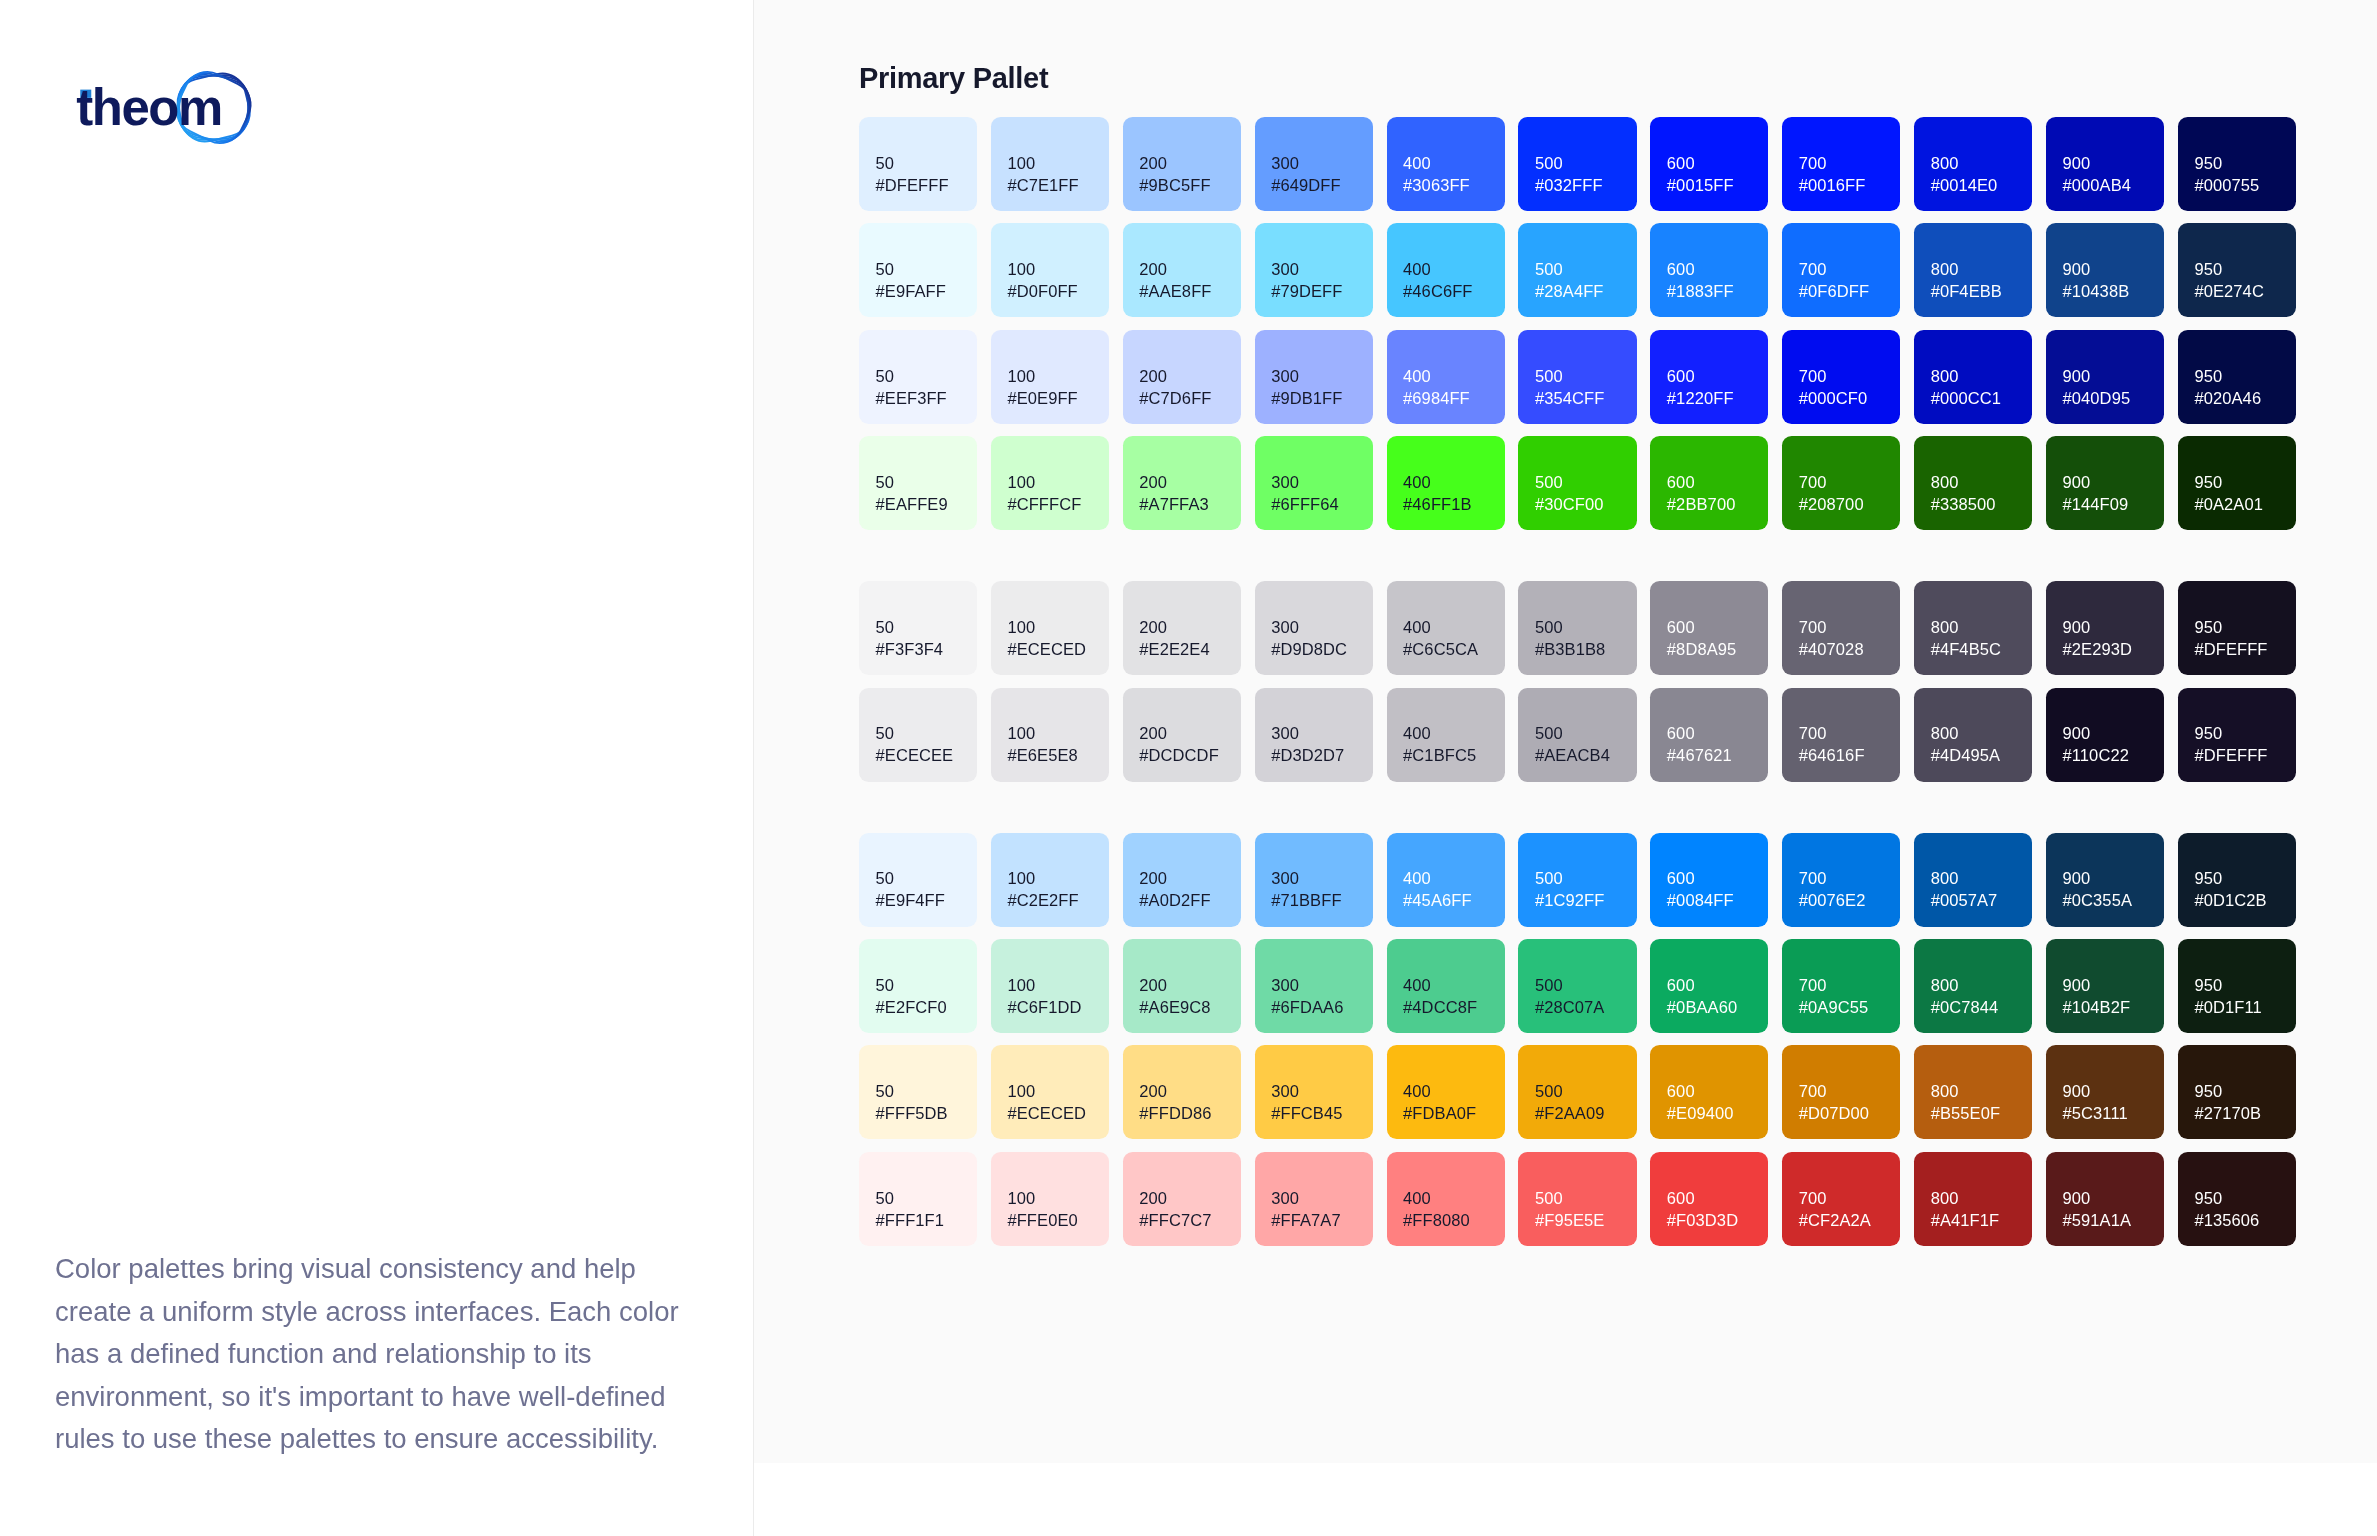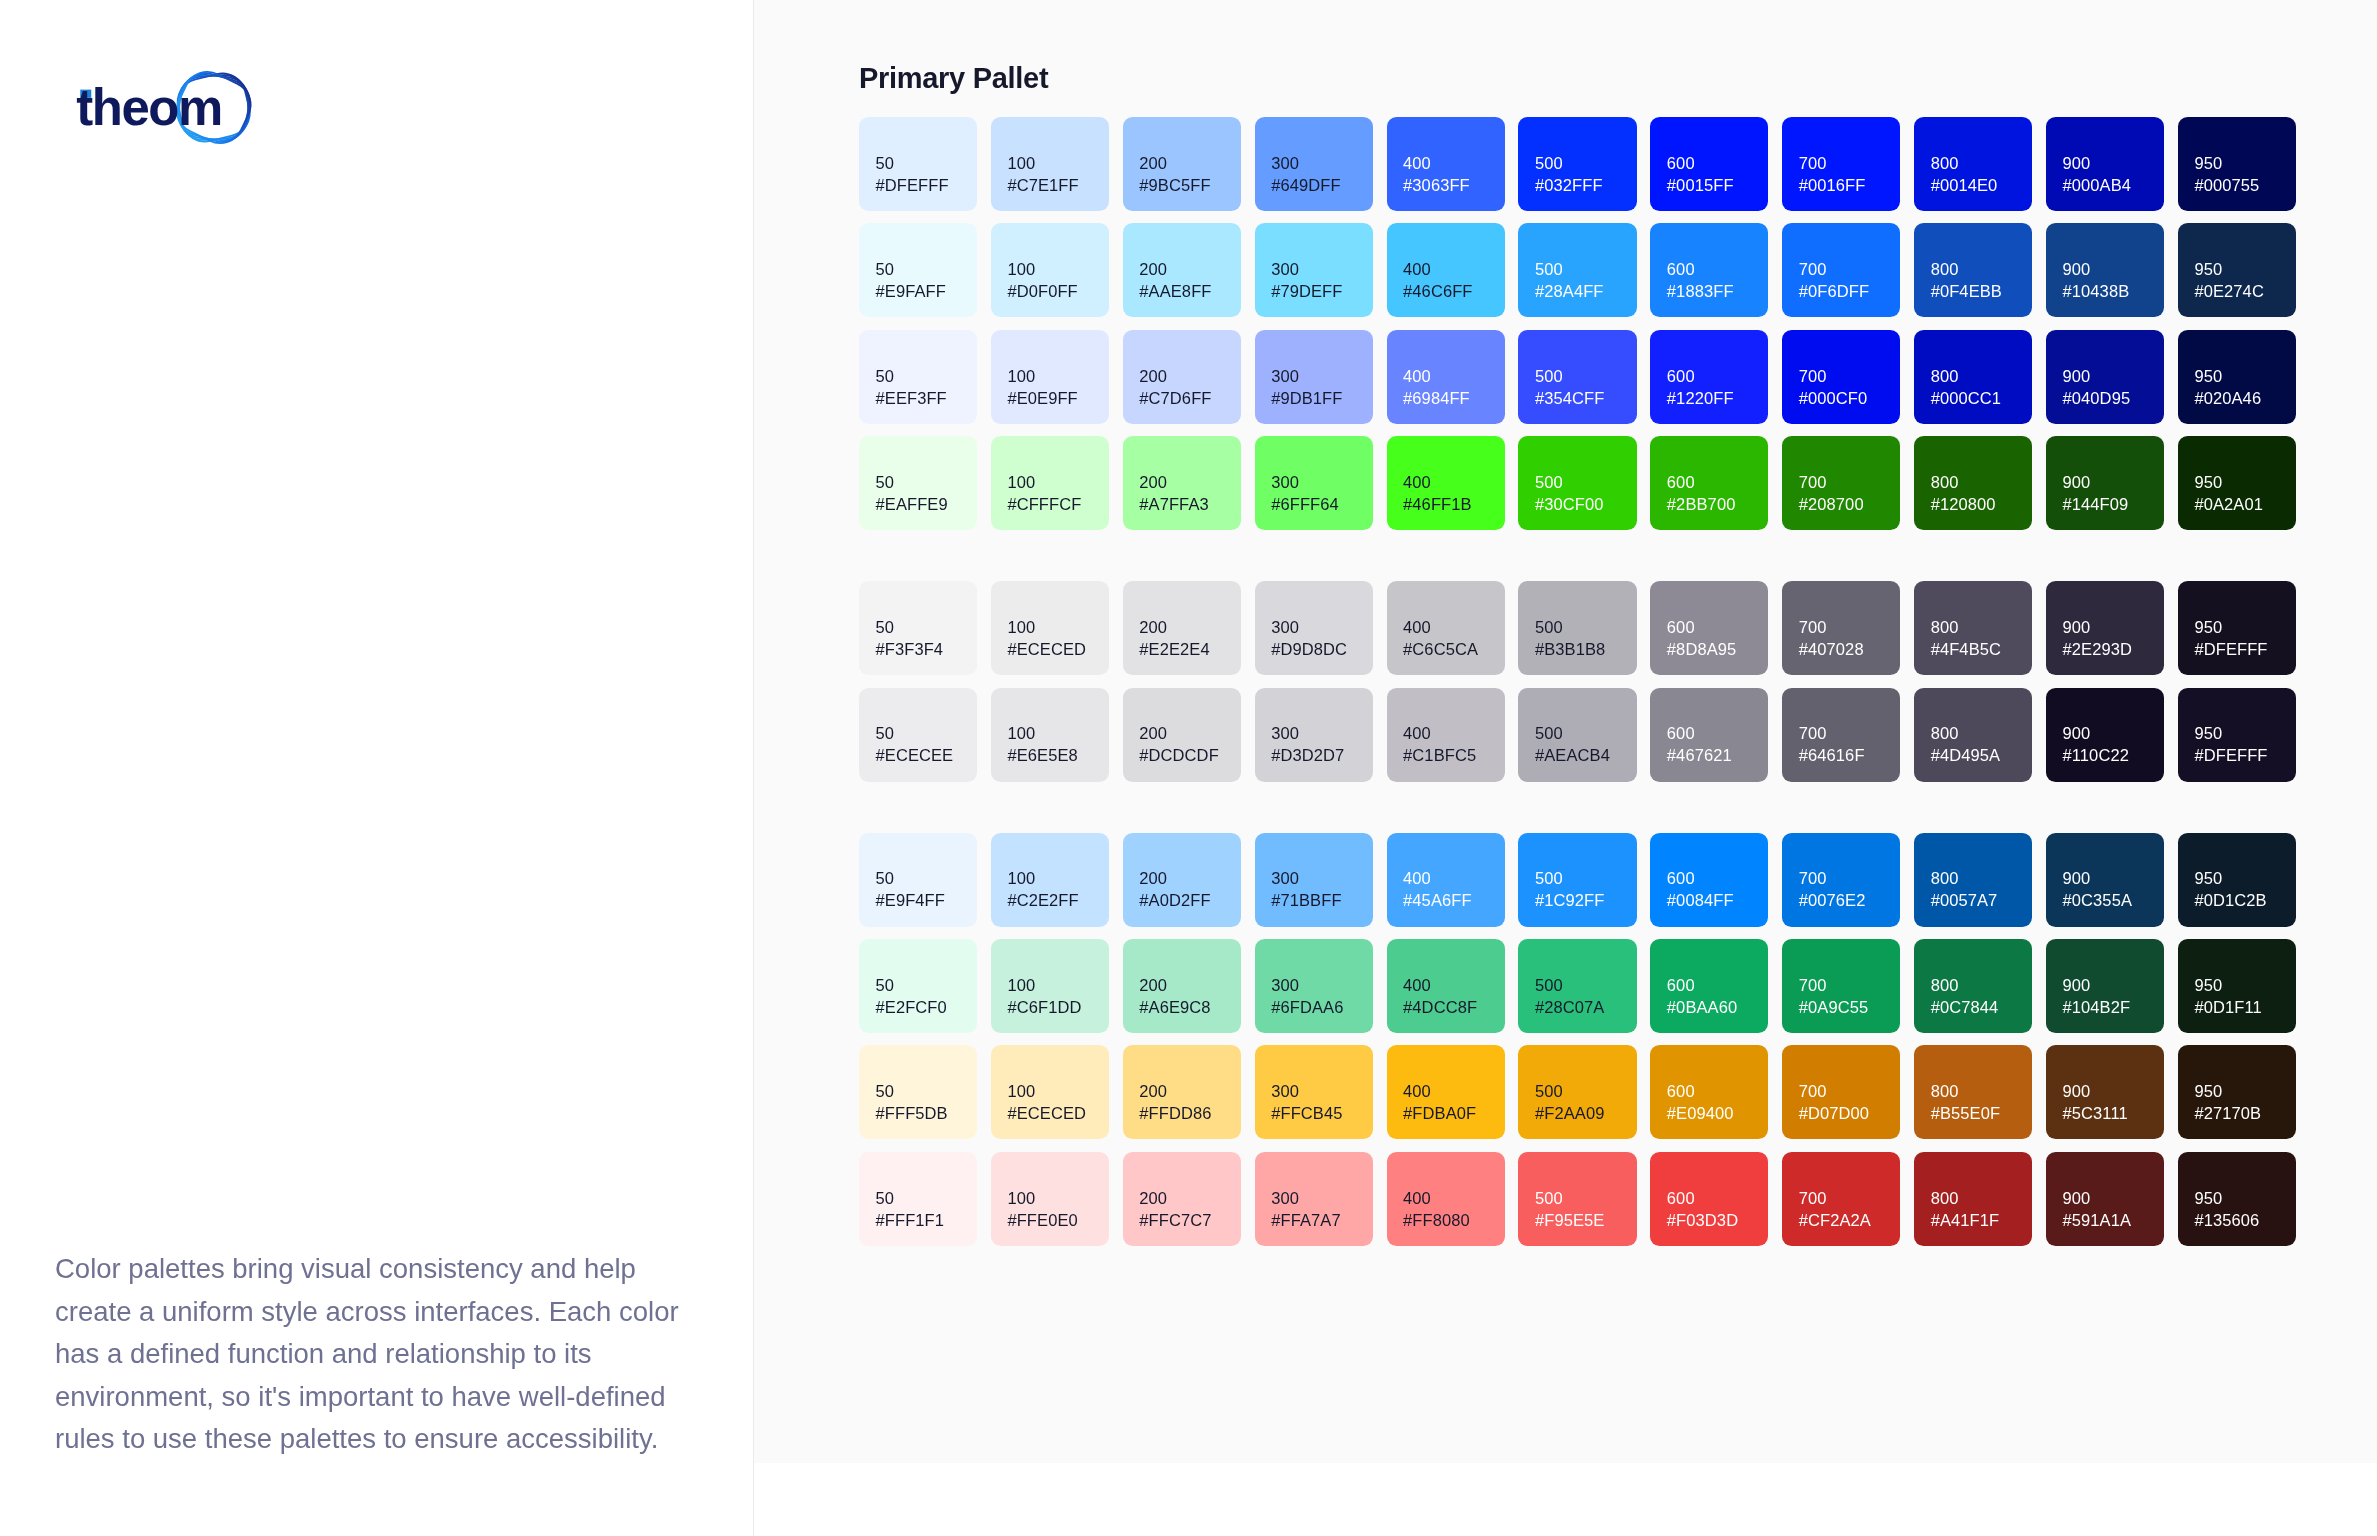--- a/index.html
+++ b/index.html
@@ -300,21 +300,21 @@
           <div class="swatch light-text" style="background: rgb(43, 183, 0);">
             <span class="step">600</span>
             <span class="hex">#2BB700</span>
           </div>
           <div class="swatch light-text" style="background: rgb(32, 135, 0);">
             <span class="step">700</span>
             <span class="hex">#208700</span>
           </div>
           <div class="swatch light-text" style="background: rgb(25, 100, 0);">
             <span class="step">800</span>
-            <span class="hex">#120800</span>
+            <span class="hex">#338500</span>
           </div>
           <div class="swatch light-text" style="background: rgb(20, 79, 9);">
             <span class="step">900</span>
             <span class="hex">#144F09</span>
           </div>
           <div class="swatch light-text" style="background: rgb(10, 42, 1);">
             <span class="step">950</span>
             <span class="hex">#0A2A01</span>
           </div>
         </div>

